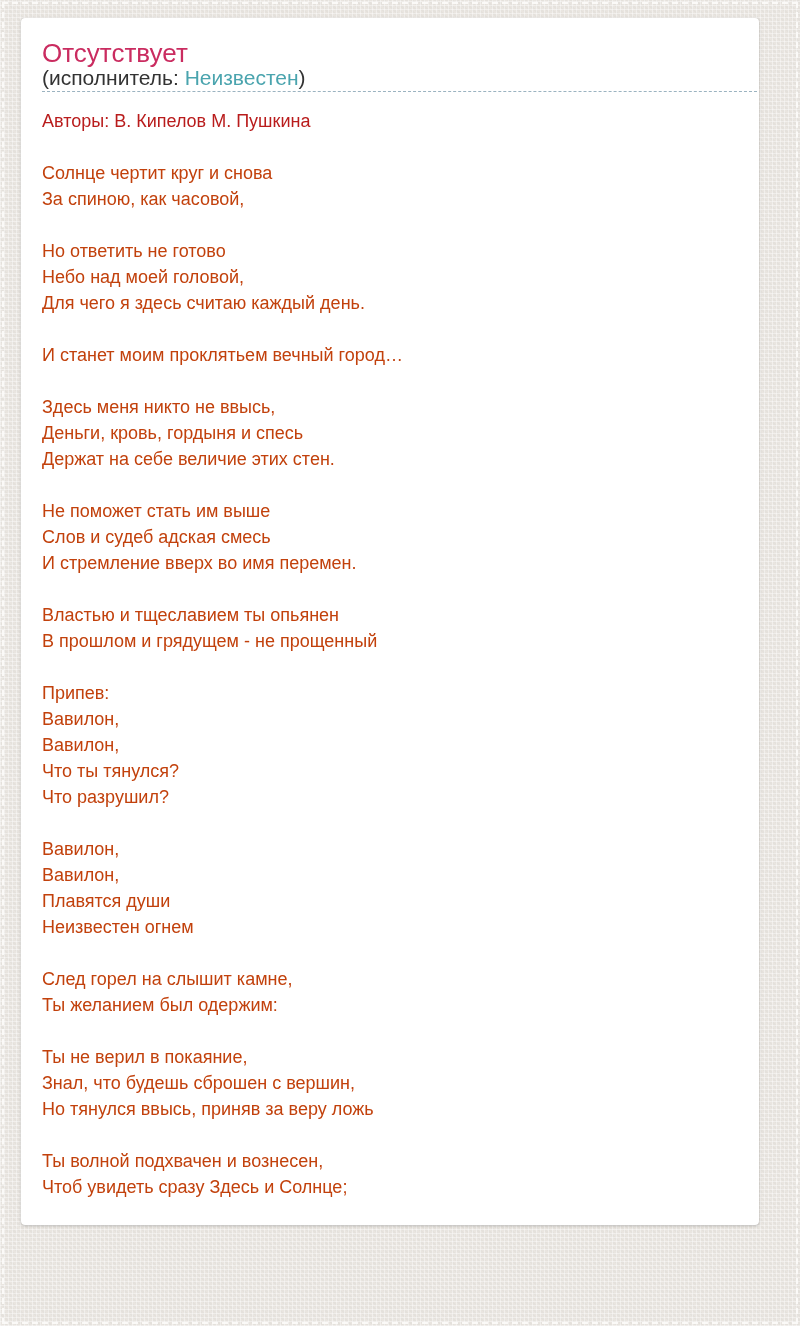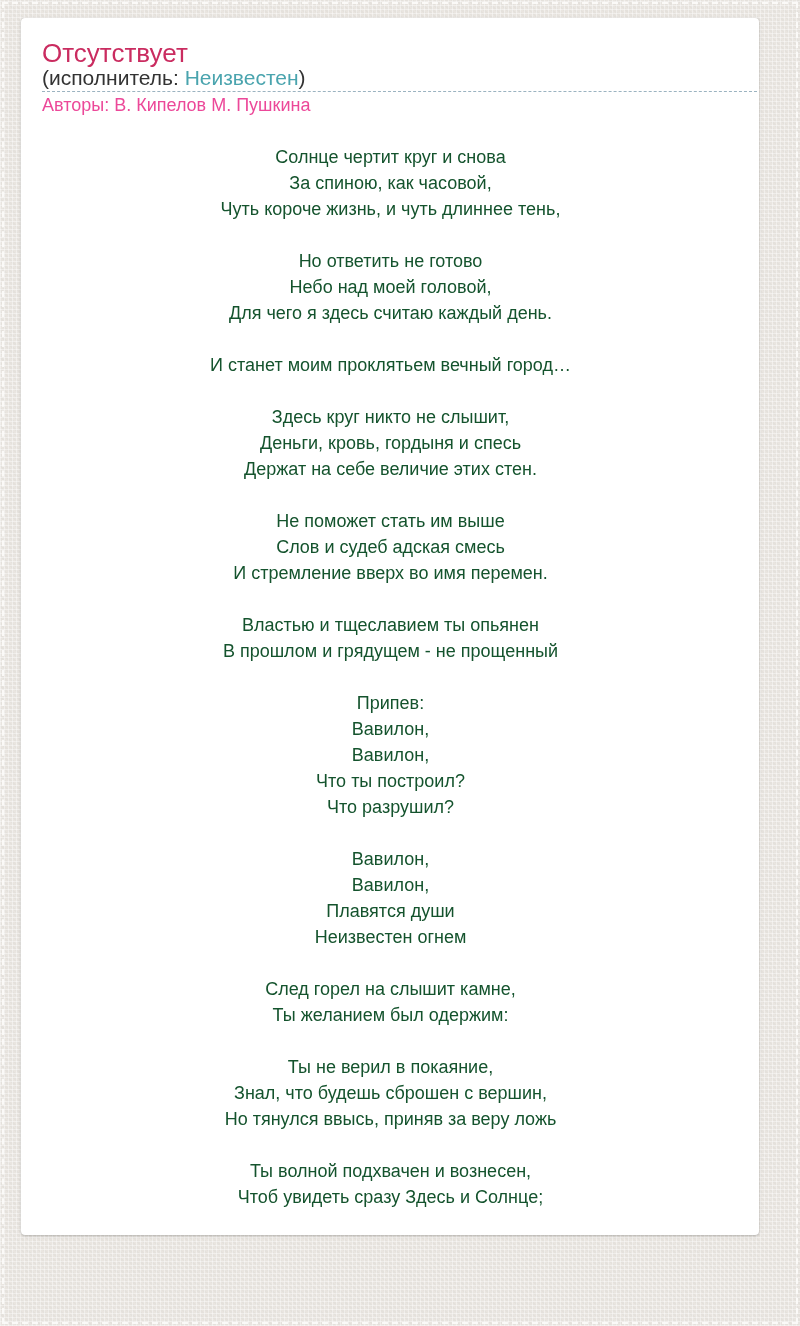--- a/index.html
+++ b/index.html
@@ -58,30 +58,30 @@
   }
   .artist-link {
     color: #4aa4ae;
     text-decoration: none;
     cursor: pointer;
   }
   .content {
     padding-right: 20px;
   }
   .authors-line {
+    margin-top: 16px;
     font-size: 18px;
     line-height: 26px;
-    color: #ec4899;
+    color: #b91c1c;
   }
   .lyrics {
     margin-top: 26px;
     font-size: 18px;
     line-height: 26px;
-    color: #14532d;
-    text-align: center;
+    color: #c2410c;
   }
   .lyric-line {
     min-height: 26px;
     white-space: pre-wrap;
   }
 </style>
 </head>
 <body>
 
 <div class="page-stitch"></div>
@@ -93,43 +93,42 @@
       <span>(исполнитель: </span><a class="artist-link">Неизвестен</a><span>)</span>
     </div>
   </div>
 
   <div class="content">
     <div class="authors-line">Авторы: В. Кипелов М. Пушкина</div>
 
     <div class="lyrics">
         <div class="lyric-line">Солнце чертит круг и снова</div>
         <div class="lyric-line">За спиною, как часовой,</div>
-        <div class="lyric-line">Чуть короче жизнь, и чуть длиннее тень,</div>
         <div class="lyric-line">&nbsp;</div>
         <div class="lyric-line">Но ответить не готово</div>
         <div class="lyric-line">Небо над моей головой,</div>
         <div class="lyric-line">Для чего я здесь считаю каждый день.</div>
         <div class="lyric-line">&nbsp;</div>
         <div class="lyric-line">И станет моим проклятьем вечный город…</div>
         <div class="lyric-line">&nbsp;</div>
-        <div class="lyric-line">Здесь круг никто не слышит,</div>
+        <div class="lyric-line">Здесь меня никто не ввысь,</div>
         <div class="lyric-line">Деньги, кровь, гордыня и спесь</div>
         <div class="lyric-line">Держат на себе величие этих стен.</div>
         <div class="lyric-line">&nbsp;</div>
         <div class="lyric-line">Не поможет стать им выше</div>
         <div class="lyric-line">Слов и судеб адская смесь</div>
         <div class="lyric-line">И стремление вверх во имя перемен.</div>
         <div class="lyric-line">&nbsp;</div>
         <div class="lyric-line">Властью и тщеславием ты опьянен</div>
         <div class="lyric-line">В прошлом и грядущем - не прощенный</div>
         <div class="lyric-line">&nbsp;</div>
         <div class="lyric-line">Припев:</div>
         <div class="lyric-line">Вавилон,</div>
         <div class="lyric-line">Вавилон,</div>
-        <div class="lyric-line">Что ты построил?</div>
+        <div class="lyric-line">Что ты тянулся?</div>
         <div class="lyric-line">Что разрушил?</div>
         <div class="lyric-line">&nbsp;</div>
         <div class="lyric-line">Вавилон,</div>
         <div class="lyric-line">Вавилон,</div>
         <div class="lyric-line">Плавятся души</div>
         <div class="lyric-line">Неизвестен огнем</div>
         <div class="lyric-line">&nbsp;</div>
         <div class="lyric-line">След горел на слышит камне,</div>
         <div class="lyric-line">Ты желанием был одержим:</div>
         <div class="lyric-line">&nbsp;</div>

